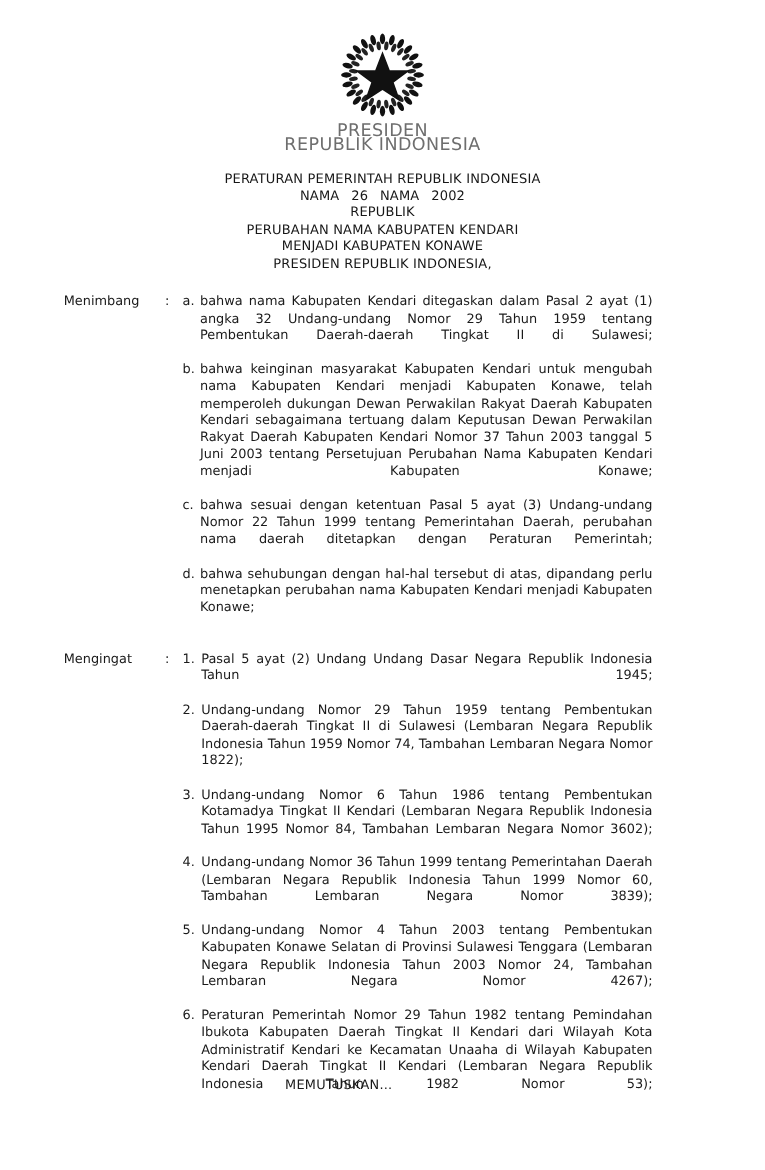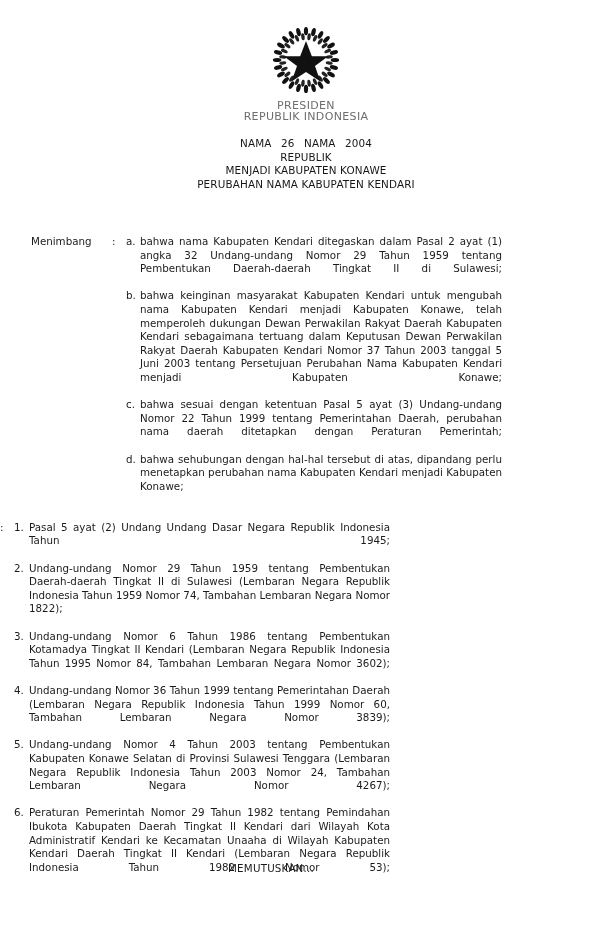--- a/index.html
+++ b/index.html
@@ -33,21 +33,21 @@
   }
 
   
   .presiden-block {
     position: absolute;
     left: 0;
     right: 0;
     top: 100px;
     text-align: center;
     color: #6e6e6e;
-    font-size: 11px;
+    font-size: 14px;
     line-height: 11.2px;
     letter-spacing: 0.35px;
   }
 
   
   .title-block {
     position: absolute;
     left: 0;
     right: 0;
     top: 137px;
@@ -70,21 +70,21 @@
     width: 612px;
   }
   .clause {
     display: flex;
     width: 100%;
   }
   .clause + .clause { margin-top: 14px; }
 
   .lbl {
     flex: 0 0 81px;
-    margin-left: 31px;
+    margin-left: 51px;
     font-size: 10.3px;
     line-height: 13.6px;
   }
   .colon {
     flex: 0 0 14px;
     font-size: 10.3px;
     line-height: 13.6px;
   }
   .items {
     flex: 0 0 376px;
@@ -193,24 +193,26 @@
     </g>
   </svg>
 </div>
 
 <div class="presiden-block">
   <div>PRESIDEN</div>
   <div>REPUBLIK INDONESIA</div>
 </div>
 
 <div class="title-block">
-  <div class="nomor"><span>NAMA</span><span class="gap"></span> <span>26</span><span class="gap"></span> <span>NAMA</span><span class="gap"></span> <span>2004</span></div>
+  <div>PERATURAN PEMERINTAH REPUBLIK INDONESIA</div>
+  <div class="nomor"><span>NAMA</span><span class="gap"></span> <span>26</span><span class="gap"></span> <span>NAMA</span><span class="gap"></span> <span>2002</span></div>
   <div>REPUBLIK</div>
+  <div>PERUBAHAN NAMA KABUPATEN KENDARI</div>
   <div>MENJADI KABUPATEN KONAWE</div>
-  <div>PERUBAHAN NAMA KABUPATEN KENDARI</div>
+  <div>PRESIDEN REPUBLIK INDONESIA,</div>
 </div>
 
 <div class="body-area">
 
   <div class="clause">
     <div class="lbl">Menimbang</div>
     <div class="colon">:</div>
     <div class="items">
       <div class="item">
         <div class="marker">a.</div>
@@ -225,20 +227,21 @@
         <div class="itext">bahwa sesuai dengan ketentuan Pasal 5 ayat (3) Undang-undang Nomor 22 Tahun 1999 tentang Pemerintahan Daerah, perubahan nama daerah ditetapkan dengan Peraturan Pemerintah;</div>
       </div>
       <div class="item">
         <div class="marker">d.</div>
         <div class="itext">bahwa sehubungan dengan hal-hal tersebut di atas, dipandang perlu menetapkan perubahan nama Kabupaten Kendari menjadi Kabupaten Konawe;</div>
       </div>
     </div>
   </div>
 
   <div class="clause">
+    <div class="lbl">Mengingat</div>
     <div class="colon">:</div>
     <div class="items">
       <div class="item">
         <div class="marker num">1.</div>
         <div class="itext">Pasal 5 ayat (2) Undang Undang Dasar Negara Republik Indonesia Tahun 1945;</div>
       </div>
       <div class="item">
         <div class="marker num">2.</div>
         <div class="itext">Undang-undang Nomor 29 Tahun 1959 tentang Pembentukan Daerah-daerah Tingkat II di Sulawesi (Lembaran Negara Republik Indonesia Tahun 1959 Nomor 74, Tambahan Lembaran Negara Nomor 1822);</div>
       </div>

